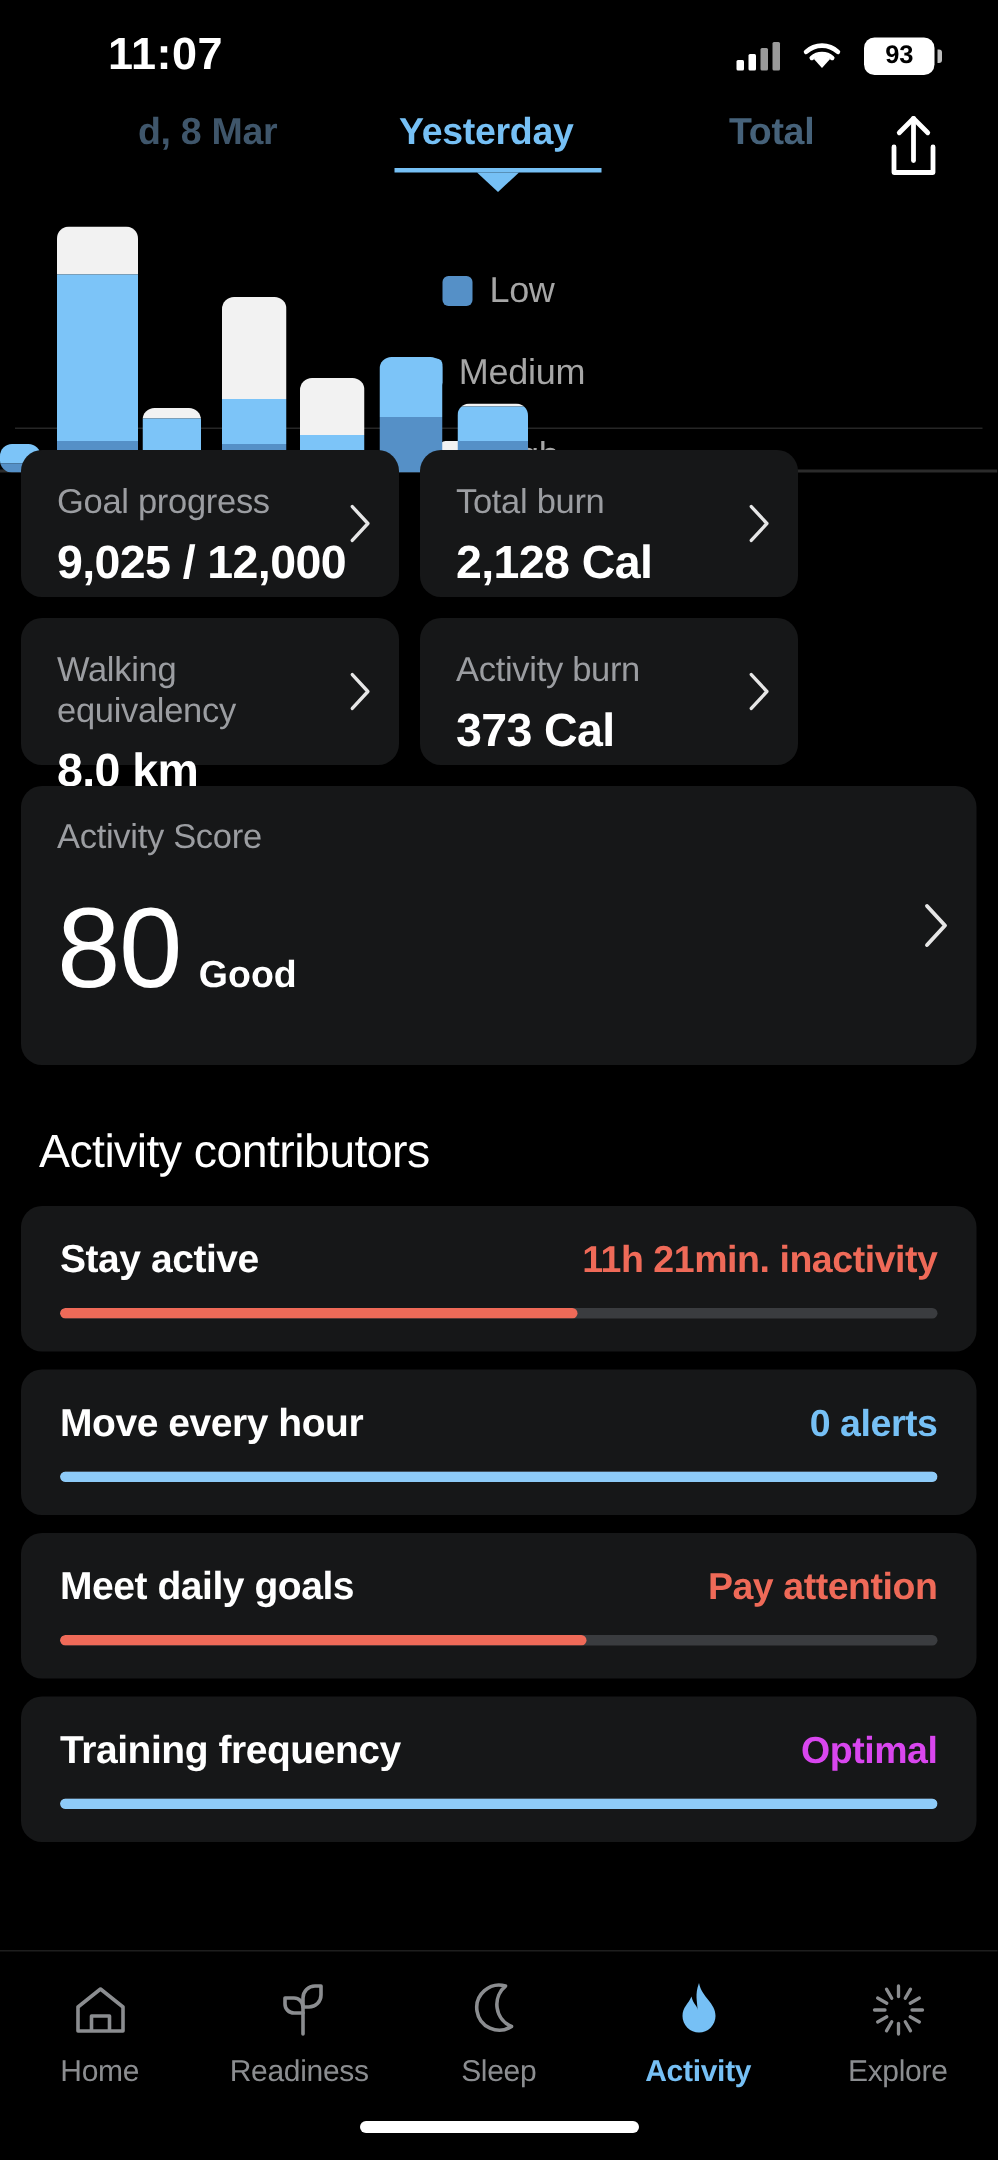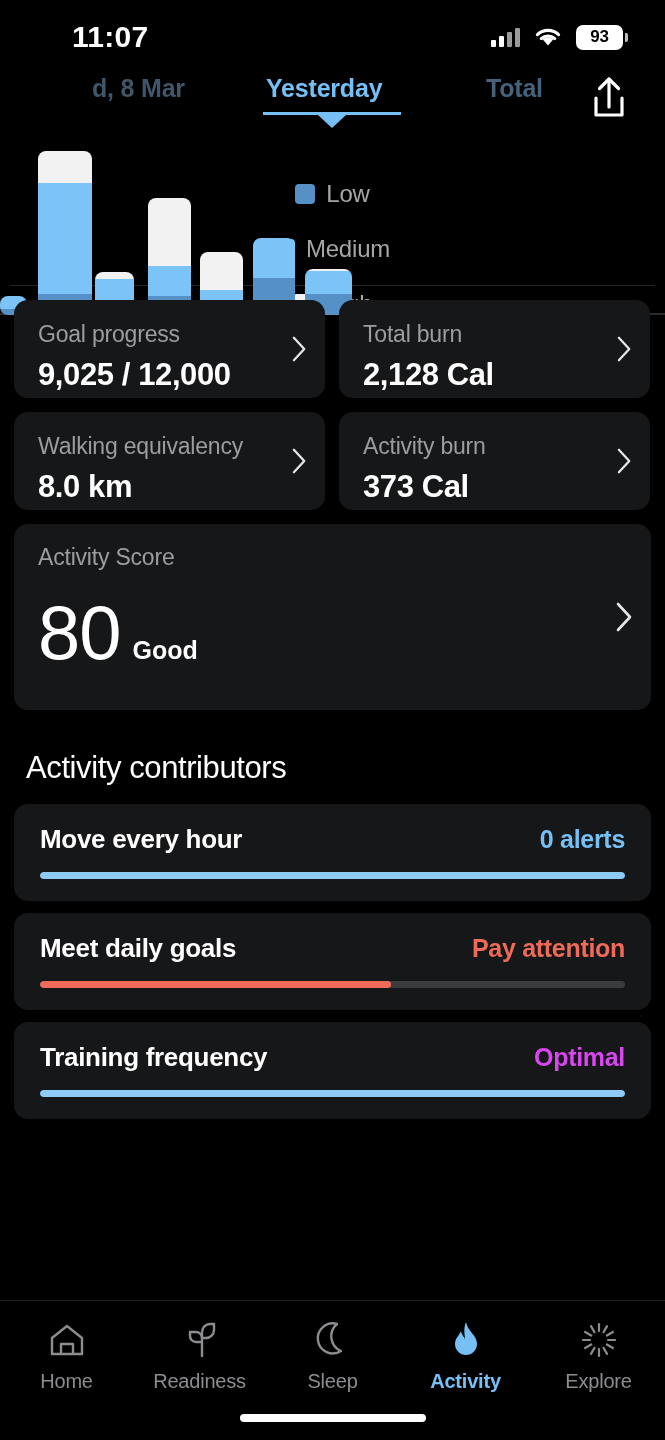--- a/index.html
+++ b/index.html
@@ -48,21 +48,21 @@
   
   .legend { height:72px; display:flex; align-items:center; justify-content:center; gap:27px;flex-direction:column; }
   .lg { display:flex; align-items:center; gap:11px; }
   .lg-sw { width:20px; height:20px; border-radius:4px; }
   .lg-label { font-size:24px; color:#a6a6a6; font-weight:400; letter-spacing:-.2px; }
   .divider { height:1px; background:#262626; margin:0 10px; }
 
   
   .cards { padding:14px 14px 0; display:flex; flex-wrap:wrap; gap:14px; }
   .card { position:relative; background:#161718; border-radius:14px; padding:21px 24px 14px;
-          width:311px; height:98px; }
+          width:252px; height:98px; }
   .card-title { font-size:23px; color:#9b9da1; font-weight:400; letter-spacing:-.2px; }
   .card-value { font-size:31px; font-weight:700; margin-top:9px; letter-spacing:-.4px; }
   .chev { position:absolute; right:18px; top:50%; transform:translateY(-50%); }
 
   .score-card { position:relative; background:#161718; border-radius:14px; width:637px; height:186px;
                 margin:14px 14px 0; padding:20px 24px; }
   .score-title { font-size:23px; color:#9b9da1; letter-spacing:-.2px; }
   .score-row { display:flex; align-items:baseline; margin-top:24px; }
   .score-num { font-size:76px; font-weight:300; line-height:1; letter-spacing:-1px; }
   .score-word { font-size:25px; font-weight:700; margin-left:12px; }
@@ -226,20 +226,29 @@
     <div class="score-num">80</div>
     <div class="score-word">Good</div>
   </div>
   <svg class="chev" width="17" height="30" viewBox="0 0 17 30">
     <path d="M2 2 L14 15 L2 28" stroke="#e6e6e6" stroke-width="2.6" fill="none" stroke-linecap="round" stroke-linejoin="round"></path>
   </svg>
 </div>
 
 <div class="section-title">Activity contributors</div>
 <div class="contrib-list" id="contribs">
+    <div class="contrib">
+      <div class="contrib-head">
+        <span class="contrib-name">Stay active</span>
+        <span class="contrib-status" style="color:#ef6a58">11h 21min. inactivity</span>
+      </div>
+      <div class="track">
+        <div class="fill" style="width:59%;background:#ef6a58"></div>
+      </div>
+    </div>
     <div class="contrib">
       <div class="contrib-head">
         <span class="contrib-name">Move every hour</span>
         <span class="contrib-status" style="color:#76c0f5">0 alerts</span>
       </div>
       <div class="track">
         <div class="fill" style="width:100%;background:#8ecbf8"></div>
       </div>
     </div>
     <div class="contrib">

